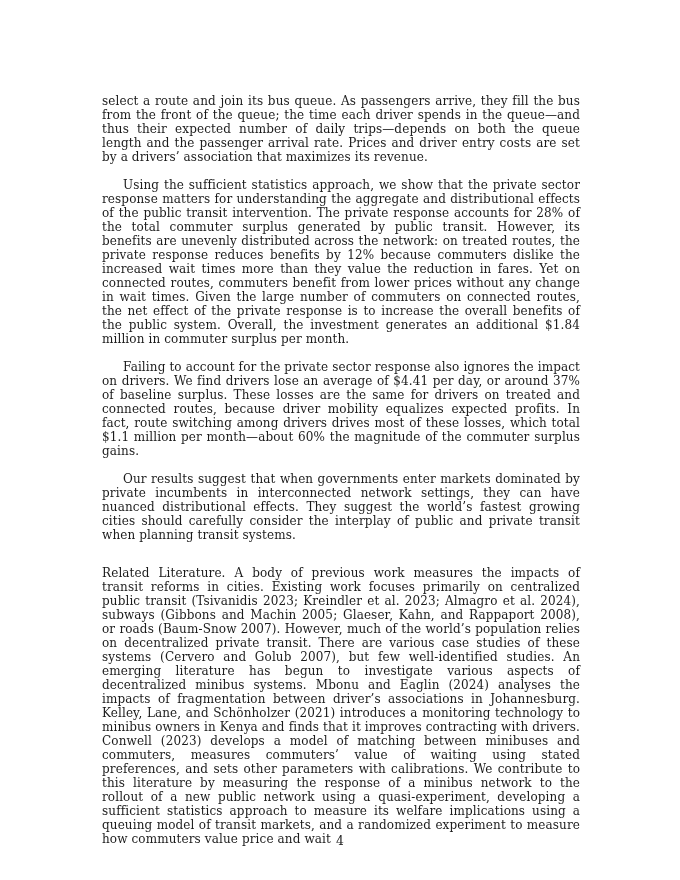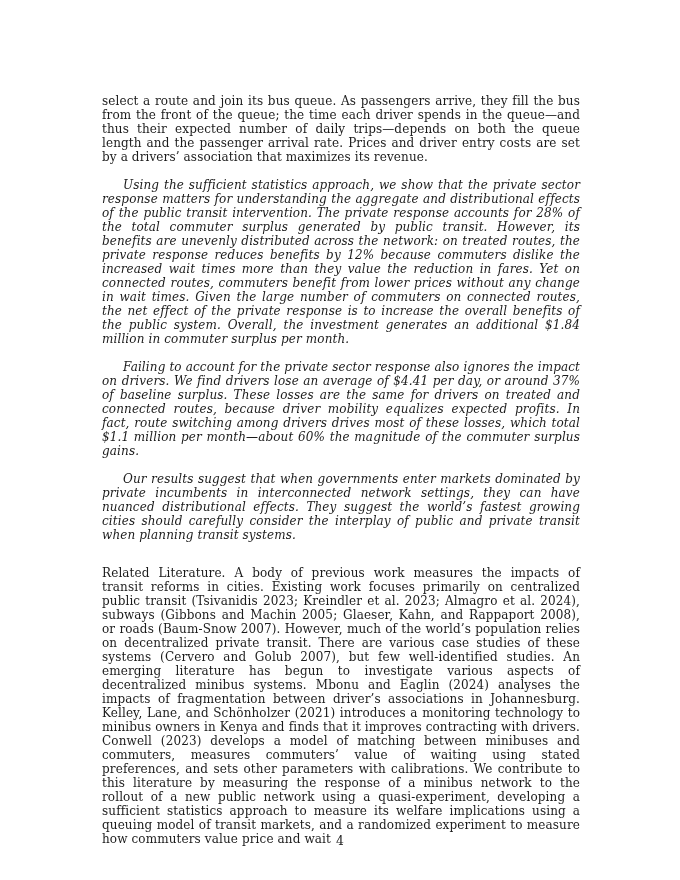--- a/index.html
+++ b/index.html
@@ -26,21 +26,20 @@
     font-size: 12px;
     line-height: 14px;
     color: #1b1b1b;
     text-align: justify;
     text-justify: inter-word;
     letter-spacing: 0.01em;
     -webkit-font-smoothing: antialiased;
   }
   p.indent {
     text-indent: 21px;
-    font-style: italic;
   }
   p.section-gap {
     margin-top: 23.5px;
   }
   .bold-lead {
     font-weight: normal;
   }
   .lead-space {
     display: inline-block;
     width: 9px;

